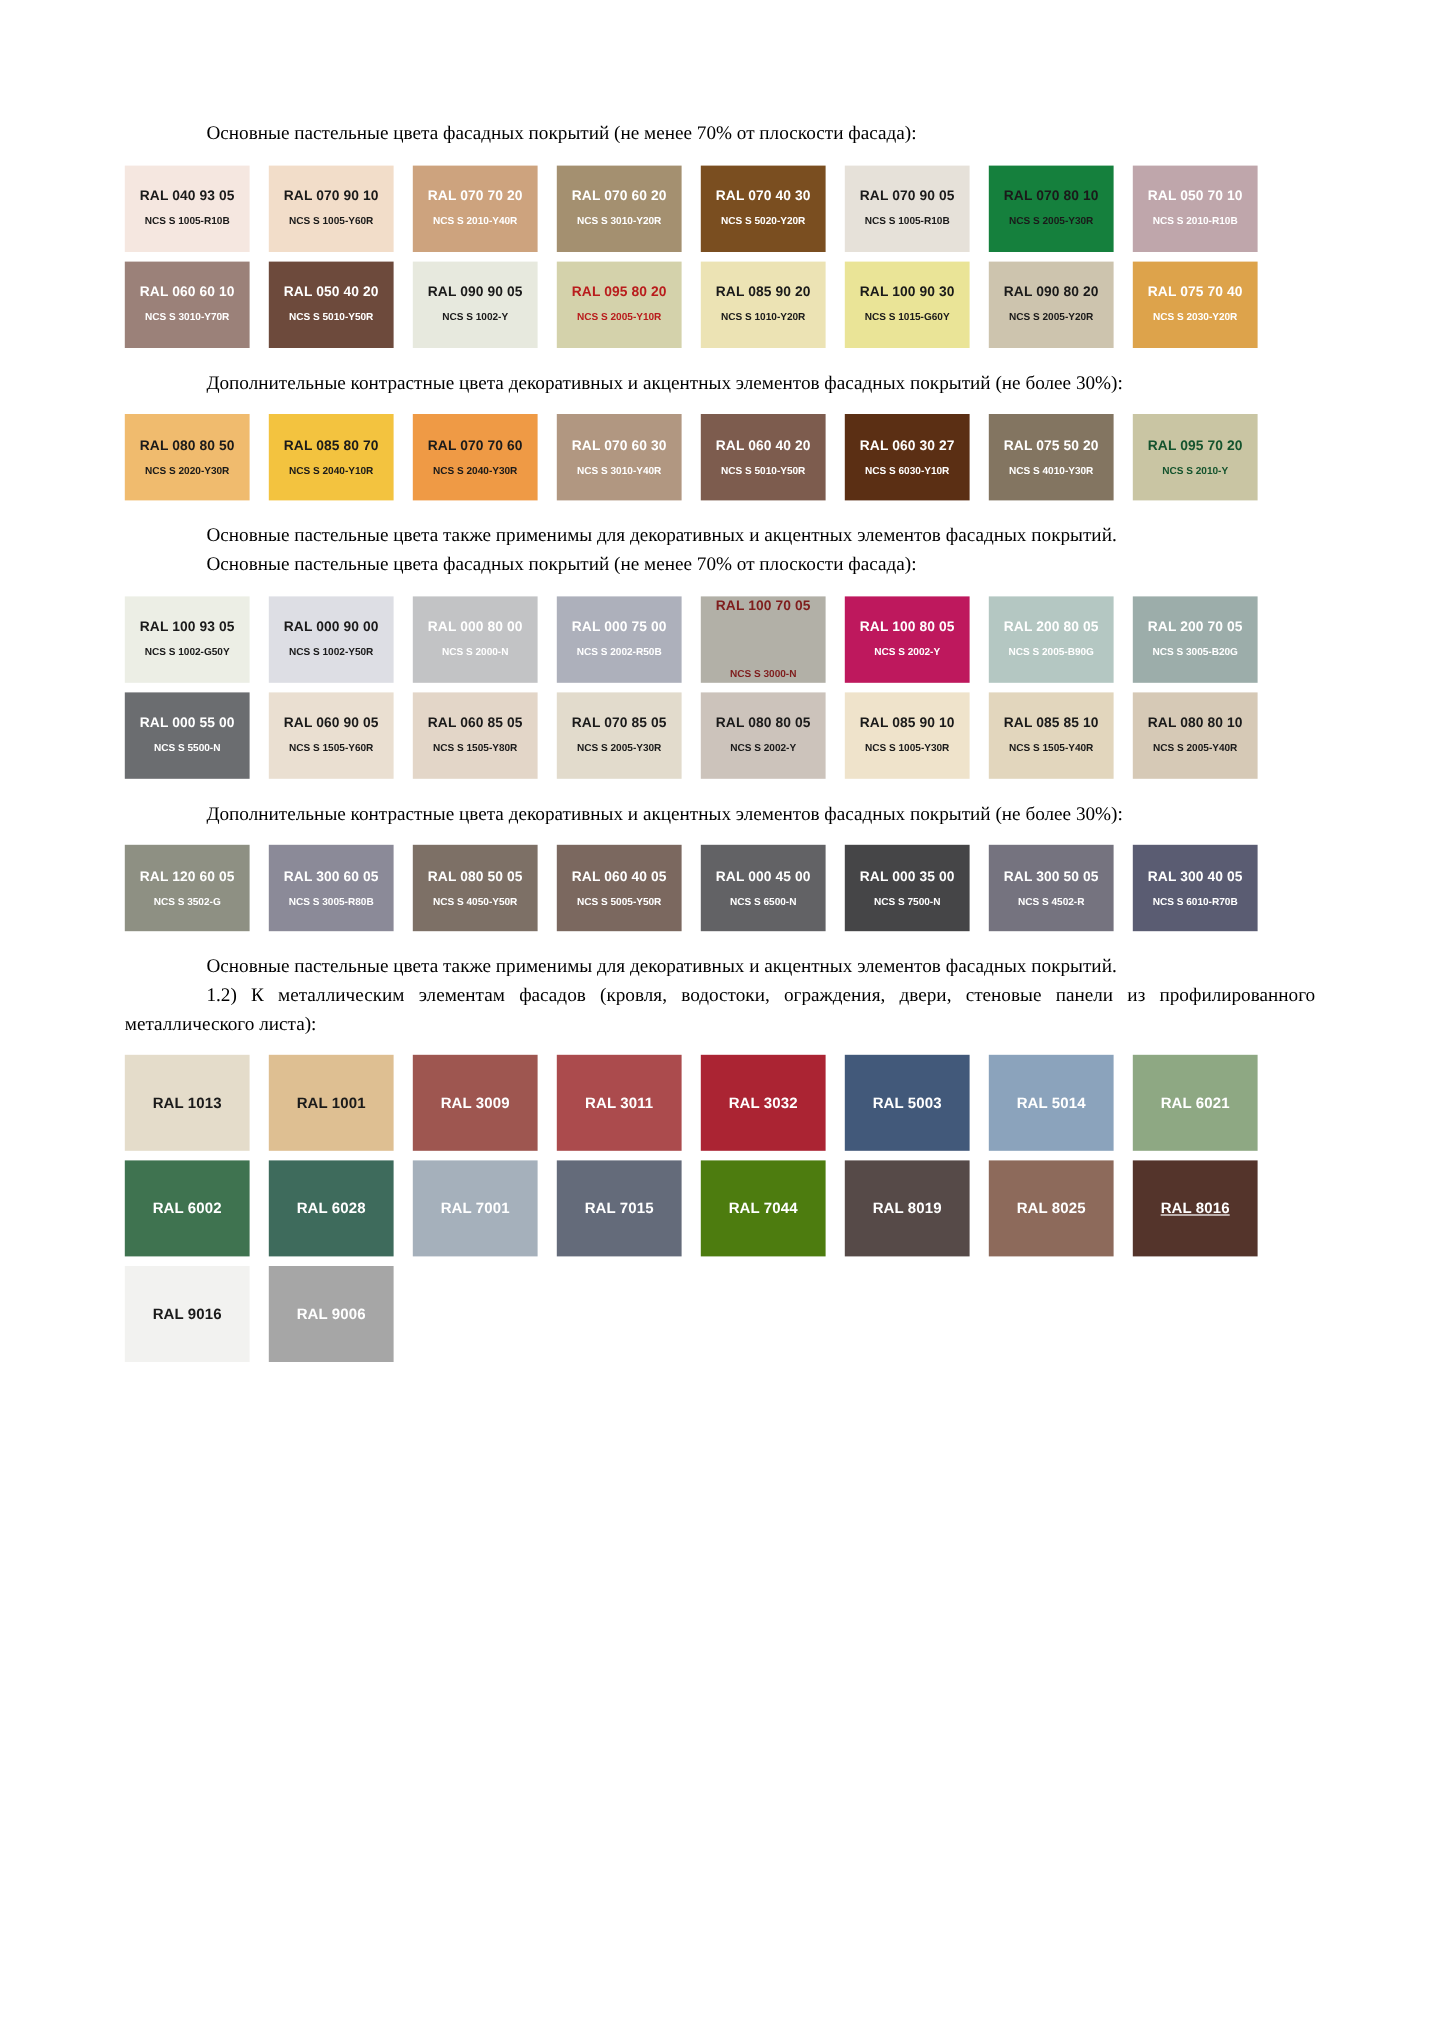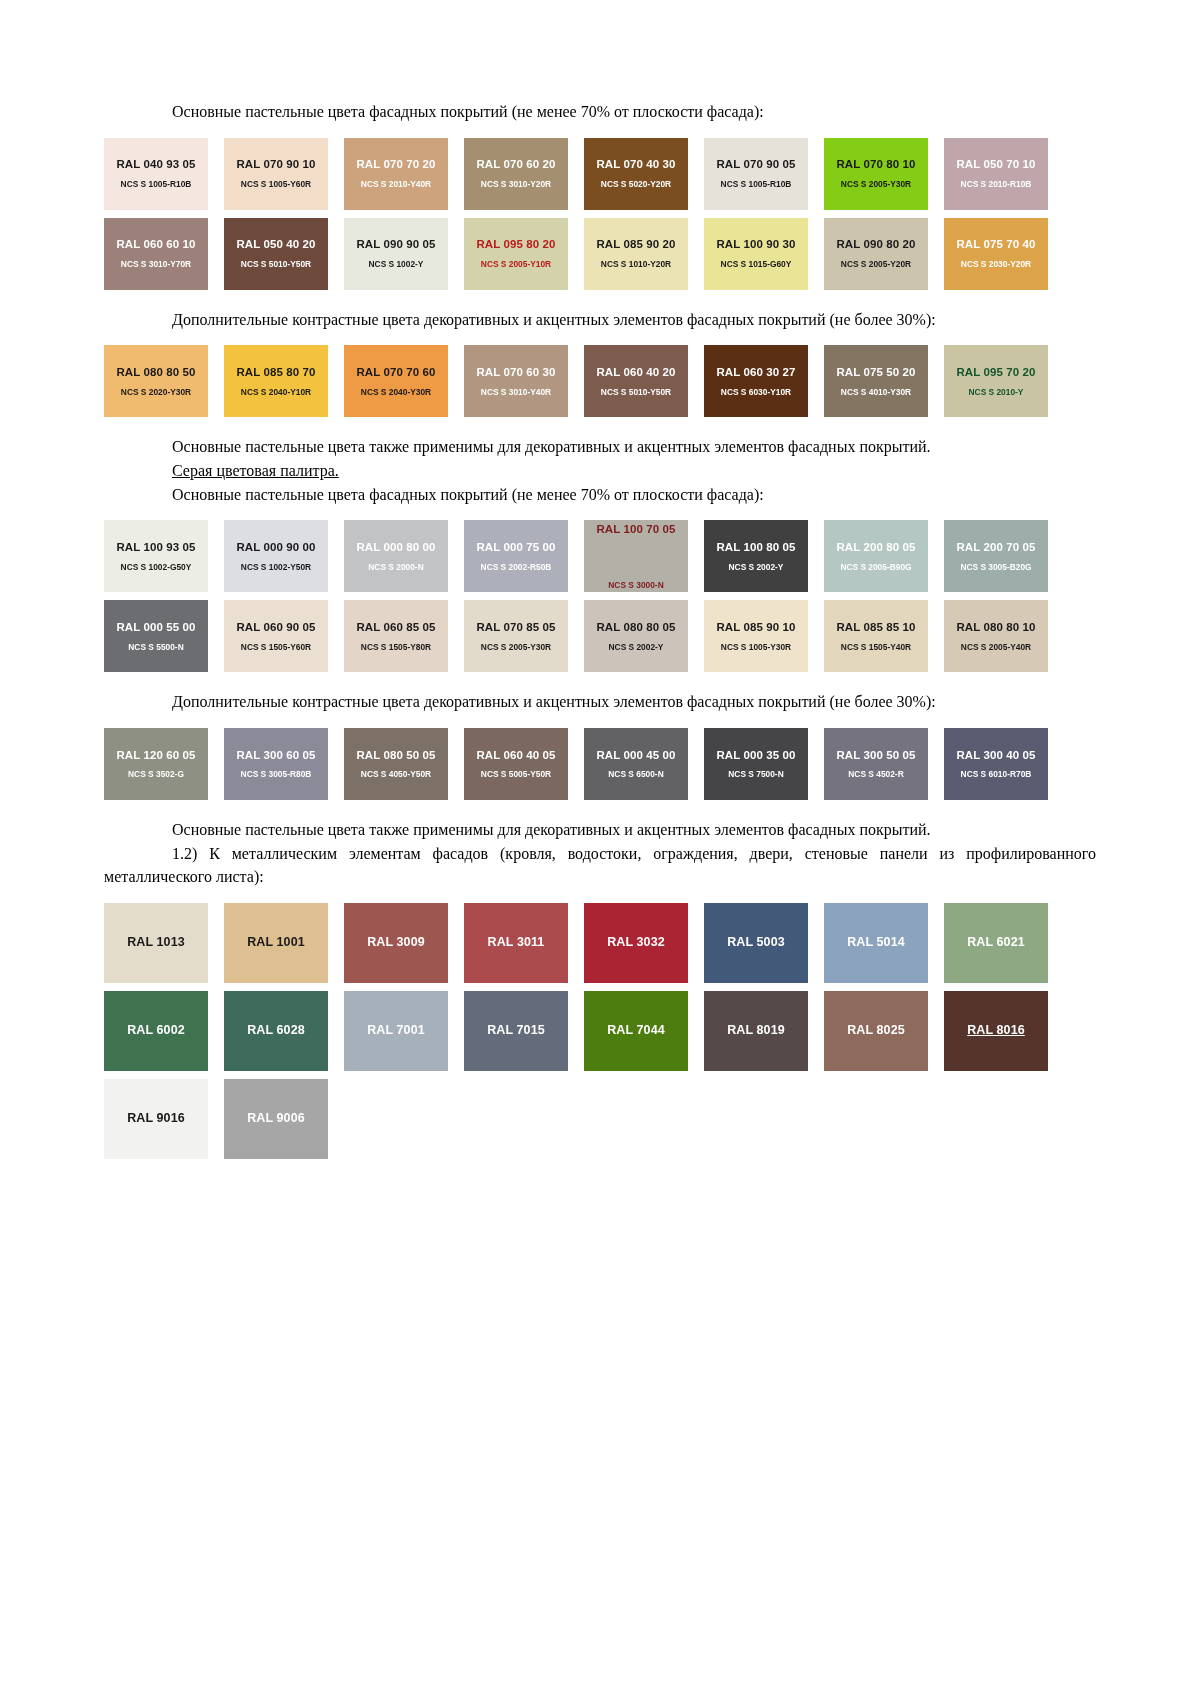--- a/index.html
+++ b/index.html
@@ -115,21 +115,21 @@
             <div class="ncs">NCS S 3010-Y20R</div>
           </div>
           <div class="swatch" style="background: rgb(122, 78, 32); color: rgb(255, 255, 255);">
             <div class="ral">RAL 070 40 30</div>
             <div class="ncs">NCS S 5020-Y20R</div>
           </div>
           <div class="swatch" style="background: rgb(230, 225, 217); color: rgb(26, 26, 26);">
             <div class="ral">RAL 070 90 05</div>
             <div class="ncs">NCS S 1005-R10B</div>
           </div>
-          <div class="swatch" style="background: #84cc16; color: rgb(26, 26, 26);">
+          <div class="swatch" style="background: #15803d; color: rgb(26, 26, 26);">
             <div class="ral">RAL 070 80 10</div>
             <div class="ncs">NCS S 2005-Y30R</div>
           </div>
           <div class="swatch" style="background: rgb(191, 166, 171); color: rgb(255, 255, 255);">
             <div class="ral">RAL 050 70 10</div>
             <div class="ncs">NCS S 2010-R10B</div>
           </div>
         </div>
         <div class="swatch-row">
           <div class="swatch" style="background: rgb(155, 129, 121); color: rgb(255, 255, 255);">
@@ -206,21 +206,20 @@
             <div class="ral">RAL 095 70 20</div>
             <div class="ncs">NCS S 2010-Y</div>
           </div>
         </div>
       </div>
   </div>
 
   <div class="spacer-s"></div>
   <p class="para">Основные пастельные цвета также применимы для декоративных и акцентных элементов фасадных покрытий.</p>
 
-  <p class="para"><span class="underline-head">Серая цветовая палитра.</span></p>
 
   <p class="para">Основные пастельные цвета фасадных покрытий (не менее 70% от плоскости фасада):</p>
 
   <div class="grid-block">
     <div class="swatch-grid">
         <div class="swatch-row">
           <div class="swatch" style="background: rgb(236, 238, 229); color: rgb(26, 26, 26);">
             <div class="ral">RAL 100 93 05</div>
             <div class="ncs">NCS S 1002-G50Y</div>
           </div>
@@ -233,21 +232,21 @@
             <div class="ncs">NCS S 2000-N</div>
           </div>
           <div class="swatch" style="background: rgb(173, 176, 187); color: rgb(255, 255, 255);">
             <div class="ral">RAL 000 75 00</div>
             <div class="ncs">NCS S 2002-R50B</div>
           </div>
           <div class="swatch" style="background: rgb(178, 176, 167); color: #7f1d1d; gap: 36px;">
             <div class="ral">RAL 100 70 05</div>
             <div class="ncs">NCS S 3000-N</div>
           </div>
-          <div class="swatch" style="background: #404040; color: rgb(255, 255, 255);">
+          <div class="swatch" style="background: #be185d; color: rgb(255, 255, 255);">
             <div class="ral">RAL 100 80 05</div>
             <div class="ncs">NCS S 2002-Y</div>
           </div>
           <div class="swatch" style="background: rgb(180, 199, 194); color: rgb(255, 255, 255);">
             <div class="ral">RAL 200 80 05</div>
             <div class="ncs">NCS S 2005-B90G</div>
           </div>
           <div class="swatch" style="background: rgb(156, 173, 170); color: rgb(255, 255, 255);">
             <div class="ral">RAL 200 70 05</div>
             <div class="ncs">NCS S 3005-B20G</div>

